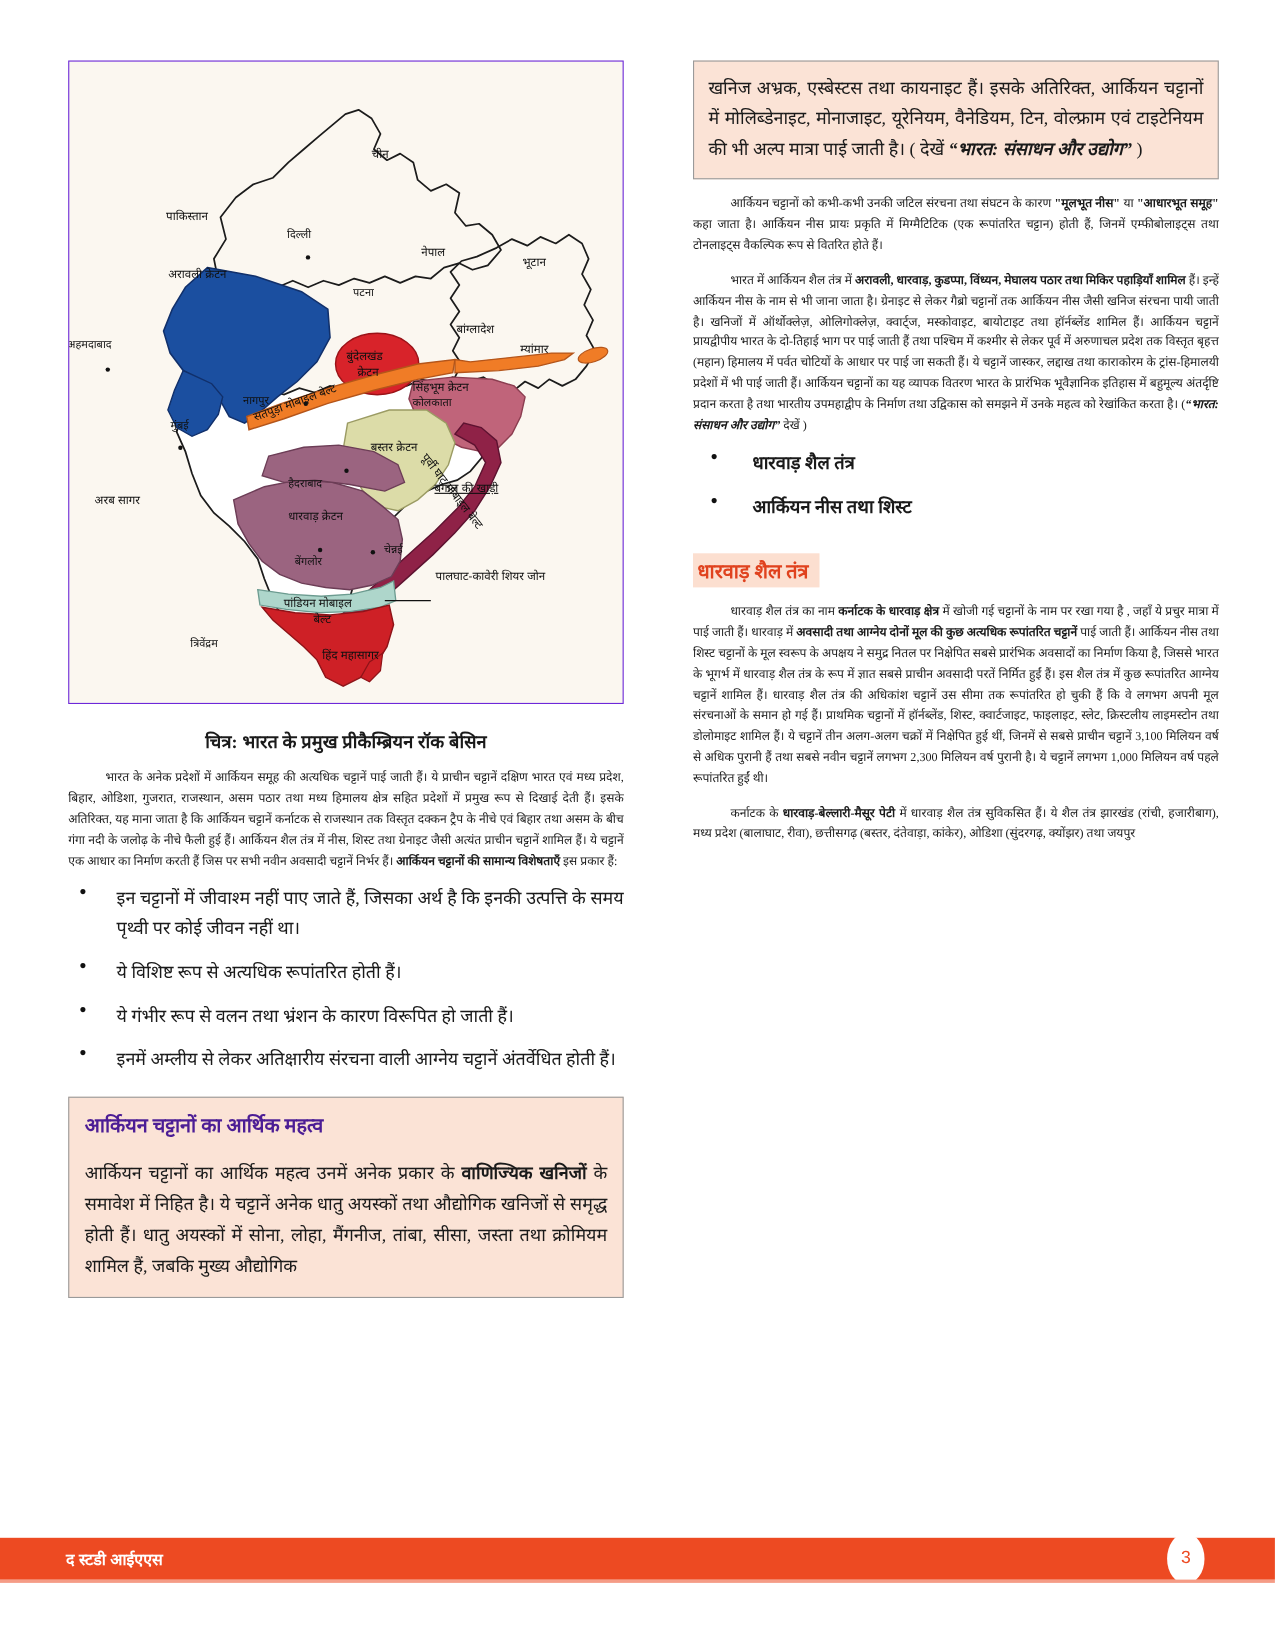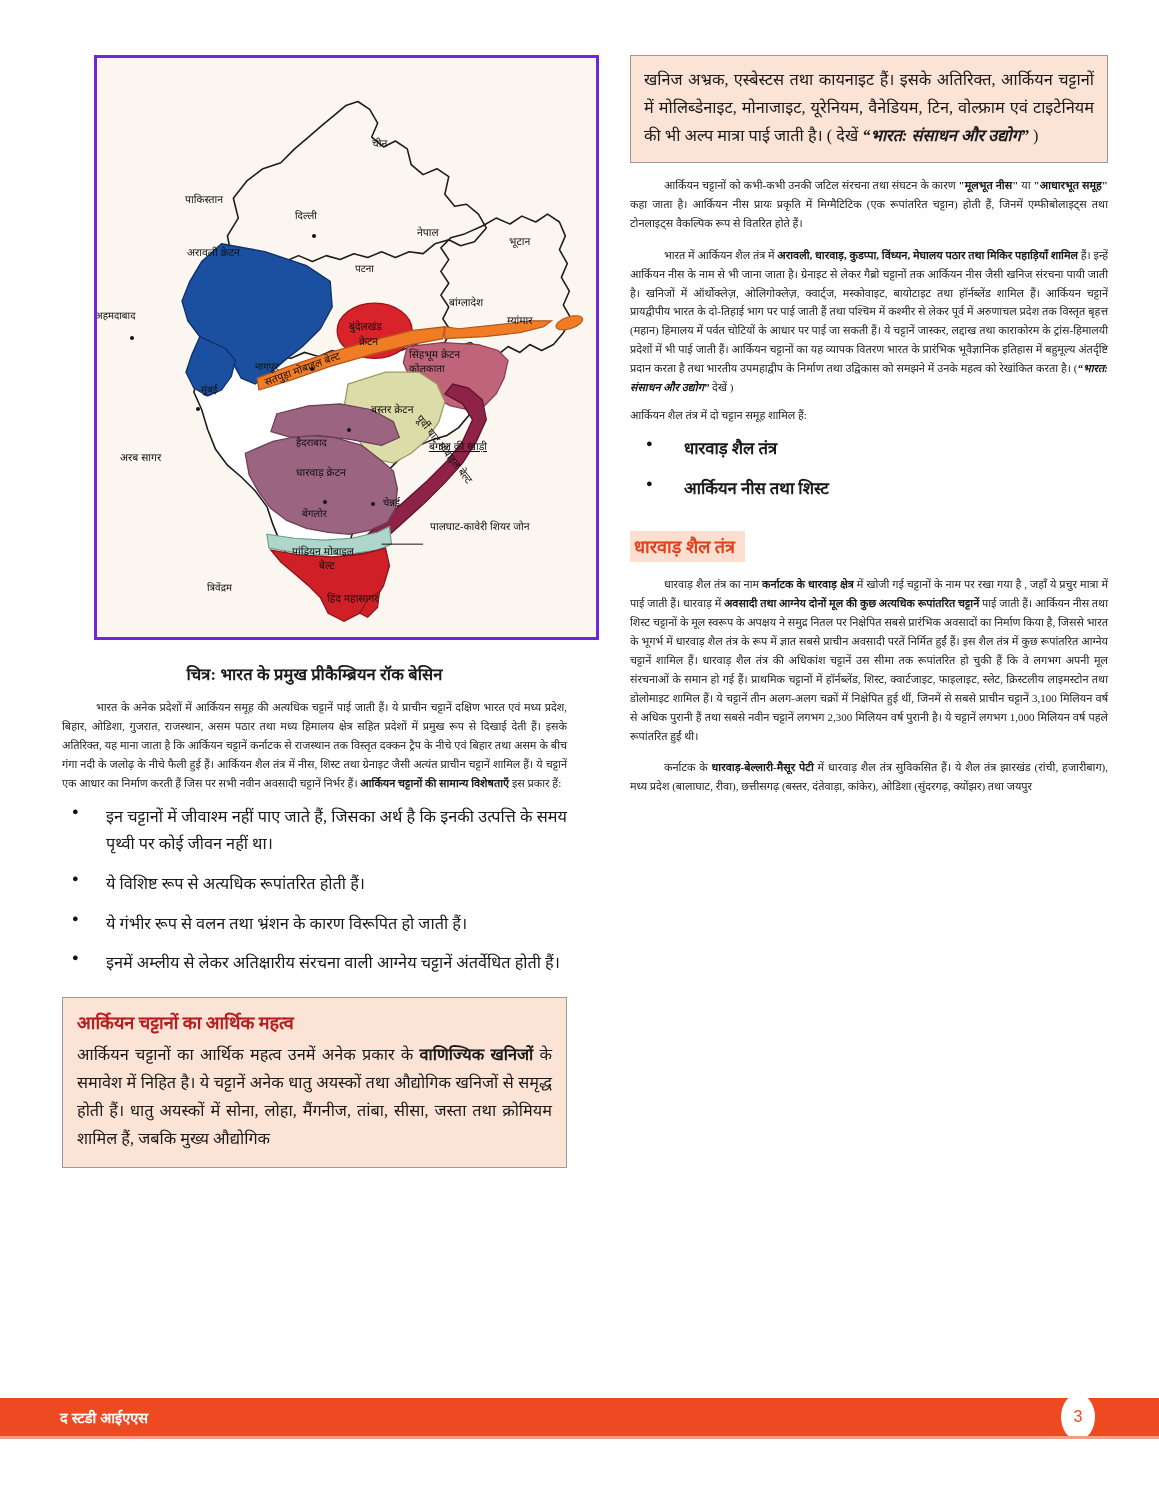--- a/index.html
+++ b/index.html
@@ -29,25 +29,24 @@
     display: flex;
     gap: 36px;
   }
   .col { width: 505px; }
   .col-right { width: 505px; margin-left: 27px; }
 
   
   .map-frame {
     width: 505px;
     height: 585px;
-    border: 3px solid #6d28d9;
+    border: 1px solid #6d28d9;
     background: #fbf7f0;
     position: relative;
     overflow: hidden;
-    margin-left: 32px;
   }
   .map-svg { position: absolute; inset: 0; }
   .map-label {
     position: absolute;
     font-family: "Liberation Sans", "DejaVu Sans", sans-serif;
     font-size: 10.5px;
     color: #101010;
     white-space: nowrap;
     line-height: 1.15;
   }
@@ -108,24 +107,24 @@
   ul.bullets.sub li span.lbl { font-weight: bold; font-size: 16.6px; }
 
   
   .callout {
     margin-top: 20px;
     background: #fbe3d6;
     border: 1px solid #9a9a9a;
     padding: 12px 14px 14px 14px;
   }
   .callout .callout-title {
-    color: #b91c1c;
+    color: #4c1d95;
     font-weight: bold;
     font-size: 18px;
-    margin-bottom: 7px;
+    margin-bottom: 19px;
   }
   .callout p {
     margin: 0;
     font-size: 16.3px;
     line-height: 1.72;
     text-align: justify;
   }
 
   .callout.top-box {
     margin-top: 0;
@@ -269,21 +268,21 @@
         <span class="map-label city" style="left:-2px; top:252px;">अहमदाबाद</span>
         <span class="dot" style="left:33px; top:278px;"></span>
 
         <span class="map-label city" style="left:258px; top:205px;">पटना</span>
 
         <span class="map-label city" style="left:312px; top:305px;">कोलकाता</span>
 
         <span class="map-label city" style="left:158px; top:303px;">नागपुर</span>
         <span class="dot" style="left:213px; top:309px;"></span>
 
-        <span class="map-label city" style="left:104px; top:326px;">मुंबई</span>
+        <span class="map-label city" style="left:92px; top:326px;">मुंबई</span>
         <span class="dot" style="left:99px; top:349px;"></span>
 
         <span class="map-label city" style="left:199px; top:379px;">हैदराबाद</span>
         <span class="dot" style="left:250px; top:370px;"></span>
 
         <span class="map-label city" style="left:205px; top:450px;">बेंगलोर</span>
         <span class="dot" style="left:226px; top:442px;"></span>
 
         <span class="map-label city" style="left:286px; top:439px;">चेन्नई</span>
         <span class="dot" style="left:274px; top:444px;"></span>
@@ -311,21 +310,20 @@
 
     <div class="col-right">
 
       <div class="callout top-box">
         <p>खनिज अभ्रक, एस्बेस्टस तथा कायनाइट हैं। इसके अतिरिक्त, आर्कियन चट्टानों में मोलिब्डेनाइट, मोनाजाइट, यूरेनियम, वैनेडियम, टिन, वोल्फ्राम एवं टाइटेनियम की भी अल्प मात्रा पाई जाती है। ( देखें <b><i>“भारत: संसाधन और उद्योग”</i></b> )</p>
       </div>
 
       <p class="body indent">आर्कियन चट्टानों को कभी-कभी उनकी जटिल संरचना तथा संघटन  के कारण <b>"मूलभूत नीस"</b> या <b>"आधारभूत समूह"</b> कहा जाता है। आर्कियन नीस प्रायः प्रकृति में मिग्मैटिटिक (एक रूपांतरित चट्टान) होती हैं, जिनमें एम्फीबोलाइट्स तथा टोनलाइट्स वैकल्पिक रूप से वितरित होते हैं।</p>
       <p class="body indent">भारत में आर्कियन शैल तंत्र में <b>अरावली, धारवाड़, कुडप्पा, विंध्यन, मेघालय पठार तथा मिकिर पहाड़ियाँ शामिल</b> हैं। इन्हें आर्कियन नीस के नाम से भी जाना जाता है। ग्रेनाइट से लेकर गैब्रो चट्टानों तक आर्कियन नीस जैसी खनिज संरचना पायी जाती है। खनिजों में ऑर्थोक्लेज़, ओलिगोक्लेज़, क्वार्ट्ज, मस्कोवाइट, बायोटाइट तथा हॉर्नब्लेंड शामिल हैं। आर्कियन चट्टानें प्रायद्वीपीय भारत के दो-तिहाई भाग पर पाई जाती हैं तथा पश्चिम में कश्मीर से लेकर पूर्व में अरुणाचल प्रदेश तक विस्तृत बृहत्त (महान) हिमालय में पर्वत चोटियों के आधार पर पाई जा सकती हैं। ये चट्टानें जास्कर, लद्दाख तथा काराकोरम के ट्रांस-हिमालयी प्रदेशों में भी पाई जाती हैं। आर्कियन चट्टानों का यह व्यापक वितरण भारत के प्रारंभिक भूवैज्ञानिक इतिहास में बहुमूल्य अंतर्दृष्टि प्रदान करता है तथा भारतीय उपमहाद्वीप के निर्माण तथा उद्विकास को समझने में उनके महत्व को रेखांकित करता है। (<b><i>“भारत: संसाधन और उद्योग”</i></b> देखें )</p>
 
-      <p class="body tight">आर्कियन शैल  तंत्र में दो चट्टान समूह शामिल हैं:</p>
 
       <ul class="bullets sub">
         <li><span class="lbl">धारवाड़ शैल  तंत्र</span></li>
         <li><span class="lbl">आर्कियन नीस तथा शिस्ट</span></li>
       </ul>
 
       <div>
         <span class="hl-heading">धारवाड़ शैल तंत्र</span>
       </div>
 

